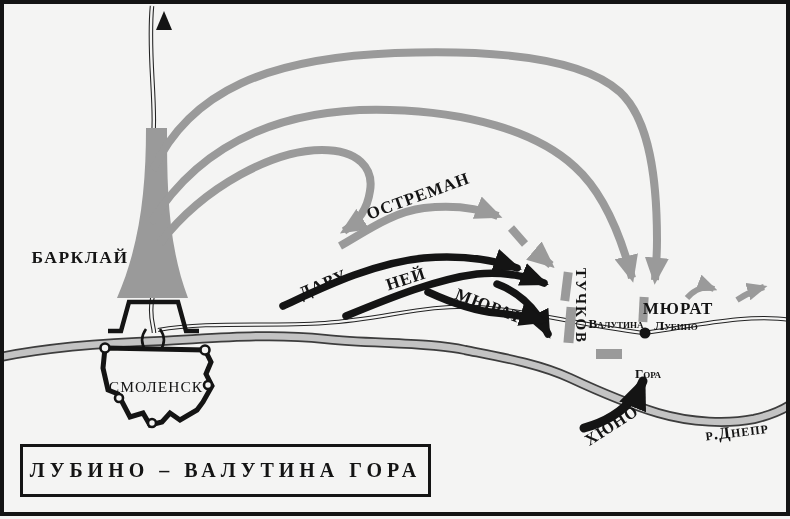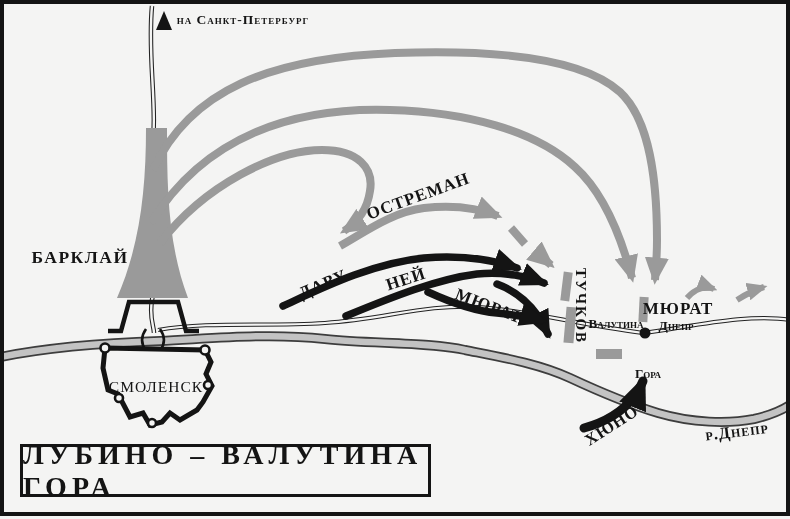--- a/index.html
+++ b/index.html
@@ -22,21 +22,21 @@
   .lbl-murat{left:489px;top:306px;font-size:17px;letter-spacing:1px;transform:translate(-50%,-50%) rotate(21deg);}
   .lbl-tuchkov{left:580px;top:306px;font-size:15px;letter-spacing:2px;transform:translate(-50%,-50%) rotate(90deg);}
   .lbl-korf{left:678px;top:308px;font-size:17px;letter-spacing:1px;}
   .lbl-valutina1{left:616px;top:323px;font-size:13px;text-align:center;}
   .lbl-valutina2{left:648px;top:339px;font-size:13px;margin-top:34px;}
   .lbl-lubino{left:676px;top:326px;font-size:13.5px;}
   .lbl-junot{left:612px;top:426px;font-size:16.5px;letter-spacing:1px;transform:translate(-50%,-50%) rotate(-33deg);}
   .lbl-dnepr{left:737px;top:432px;font-size:16.5px;letter-spacing:1px;transform:translate(-50%,-50%) rotate(-7deg);}
   .title-box{position:absolute;left:20px;top:444px;width:405px;height:47px;
       border:3.5px solid var(--ink);background:var(--paper);display:flex;
-      align-items:center;justify-content:center;font-size:28px;font-weight:bold;letter-spacing:5px;}
+      align-items:center;justify-content:center;font-size:20px;font-weight:bold;letter-spacing:5px;}
 </style>
 </head>
 <body>
 
 <div id="map">
 
   <svg width="790" height="519" viewBox="0 0 790 519">
     <defs>
       <marker id="mkB" markerUnits="strokeWidth" markerWidth="3.8" markerHeight="3.2" refX="3.1" refY="1.6" orient="auto">
         <path d="M0,0 L3.8,1.6 L0,3.2 Z" fill="var(--french-black)"></path>
@@ -115,29 +115,28 @@
       </g>
     </g>
 
     <circle cx="645" cy="333" r="5.5" fill="var(--ink)"></circle>
 
     <polygon points="156,30 164,11 172,30" fill="var(--ink)"></polygon>
 
     <rect x="2" y="2" width="786" height="512" fill="none" stroke="var(--ink)" stroke-width="4"></rect>
   </svg>
 
-  <div class="lbl sc lbl-stpb">на Санкт-Петербург</div>
   <div class="lbl lbl-barclay">БАРКЛАЙ</div>
   <div class="lbl lbl-smolensk">СМОЛЕНСК</div>
   <div class="lbl lbl-osterman">ОСТРЕМАН</div>
   <div class="lbl lbl-davout">ДАВУ</div>
   <div class="lbl lbl-ney">НЕЙ</div>
   <div class="lbl lbl-murat">МЮРАТ</div>
   <div class="lbl lbl-tuchkov">ТУЧКОВ</div>
   <div class="lbl lbl-korf">МЮРАТ</div>
   <div class="lbl sc lbl-valutina1">Валутина</div>
   <div class="lbl sc lbl-valutina2">Гора</div>
-  <div class="lbl sc lbl-lubino">Днепр</div>
+  <div class="lbl sc lbl-lubino">Лубино</div>
   <div class="lbl lbl-junot">ХЮНО</div>
   <div class="lbl sc lbl-dnepr">р.Днепр</div>
 
   <div class="title-box">ЛУБИНО – ВАЛУТИНА  ГОРА</div>
 </div>
 
 </body></html>

